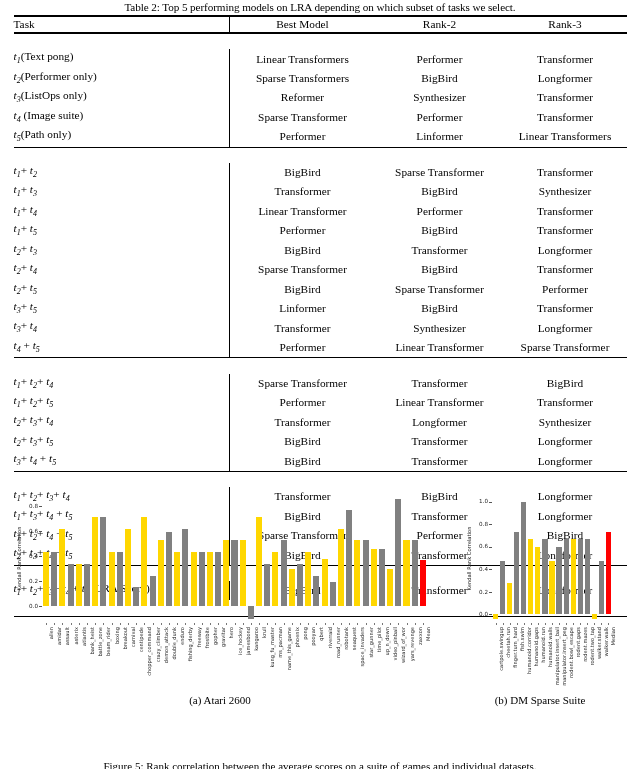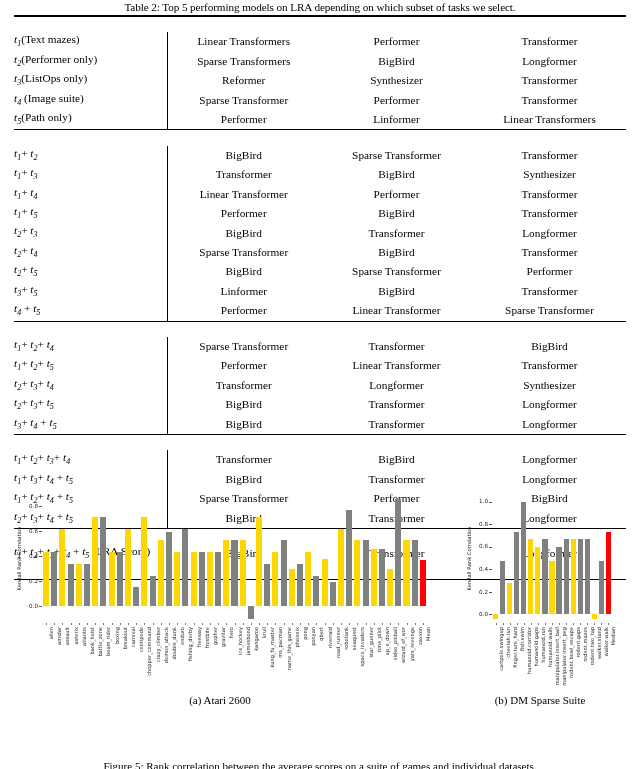--- a/index.html
+++ b/index.html
@@ -80,26 +80,32 @@
 </head>
 <body>
 
 <div class="page">
 
   <div class="tbl-caption">Table 2: Top 5 performing models on LRA depending on which subset of tasks we select.</div>
 
   <table class="lra">
     <tbody>
 
+      <tr class="hdr rule-dbl">
+        <td class="c-task">Task</td>
+        <td class="c-best">Best Model</td>
+        <td class="c-r2">Rank-2</td>
+        <td class="c-r3">Rank-3</td>
+      </tr>
 
       <tr class="rule-dbl spacer-row">
           <td colspan="4"></td>
         </tr>
       <tr>
-        <td class="c-task"><span class="it">t</span><span class="sub it">1</span><span>(Text mazes)</span></td>
+        <td class="c-task"><span class="it">t</span><span class="sub it">1</span><span>(Text pong)</span></td>
         <td class="c-best">Linear Transformers</td>
         <td class="c-r2">Performer</td>
         <td class="c-r3">Transformer</td>
       </tr>
       <tr>
         <td class="c-task"><span class="it">t</span><span class="sub it">2</span><span>(Performer only)</span></td>
         <td class="c-best">Sparse Transformers</td>
         <td class="c-r2">BigBird</td>
         <td class="c-r3">Longformer</td>
       </tr>
@@ -165,20 +171,26 @@
         <td class="c-task"><span class="it">t</span><span class="sub it">2</span>+&nbsp;<span class="it">t</span><span class="sub it">5</span></td>
         <td class="c-best">BigBird</td>
         <td class="c-r2">Sparse Transformer</td>
         <td class="c-r3">Performer</td>
       </tr>
       <tr>
         <td class="c-task"><span class="it">t</span><span class="sub it">3</span>+&nbsp;<span class="it">t</span><span class="sub it">5</span></td>
         <td class="c-best">Linformer</td>
         <td class="c-r2">BigBird</td>
         <td class="c-r3">Transformer</td>
+      </tr>
+      <tr>
+        <td class="c-task"><span class="it">t</span><span class="sub it">3</span>+&nbsp;<span class="it">t</span><span class="sub it">4</span></td>
+        <td class="c-best">Transformer</td>
+        <td class="c-r2">Synthesizer</td>
+        <td class="c-r3">Longformer</td>
       </tr>
       <tr>
         <td class="c-task"><span class="it">t</span><span class="sub it">4</span> +&nbsp;<span class="it">t</span><span class="sub it">5</span></td>
         <td class="c-best">Performer</td>
         <td class="c-r2">Linear Transformer</td>
         <td class="c-r3">Sparse Transformer</td>
       </tr>
 
       <tr class="rule-thin spacer-row">
           <td colspan="4"></td>

